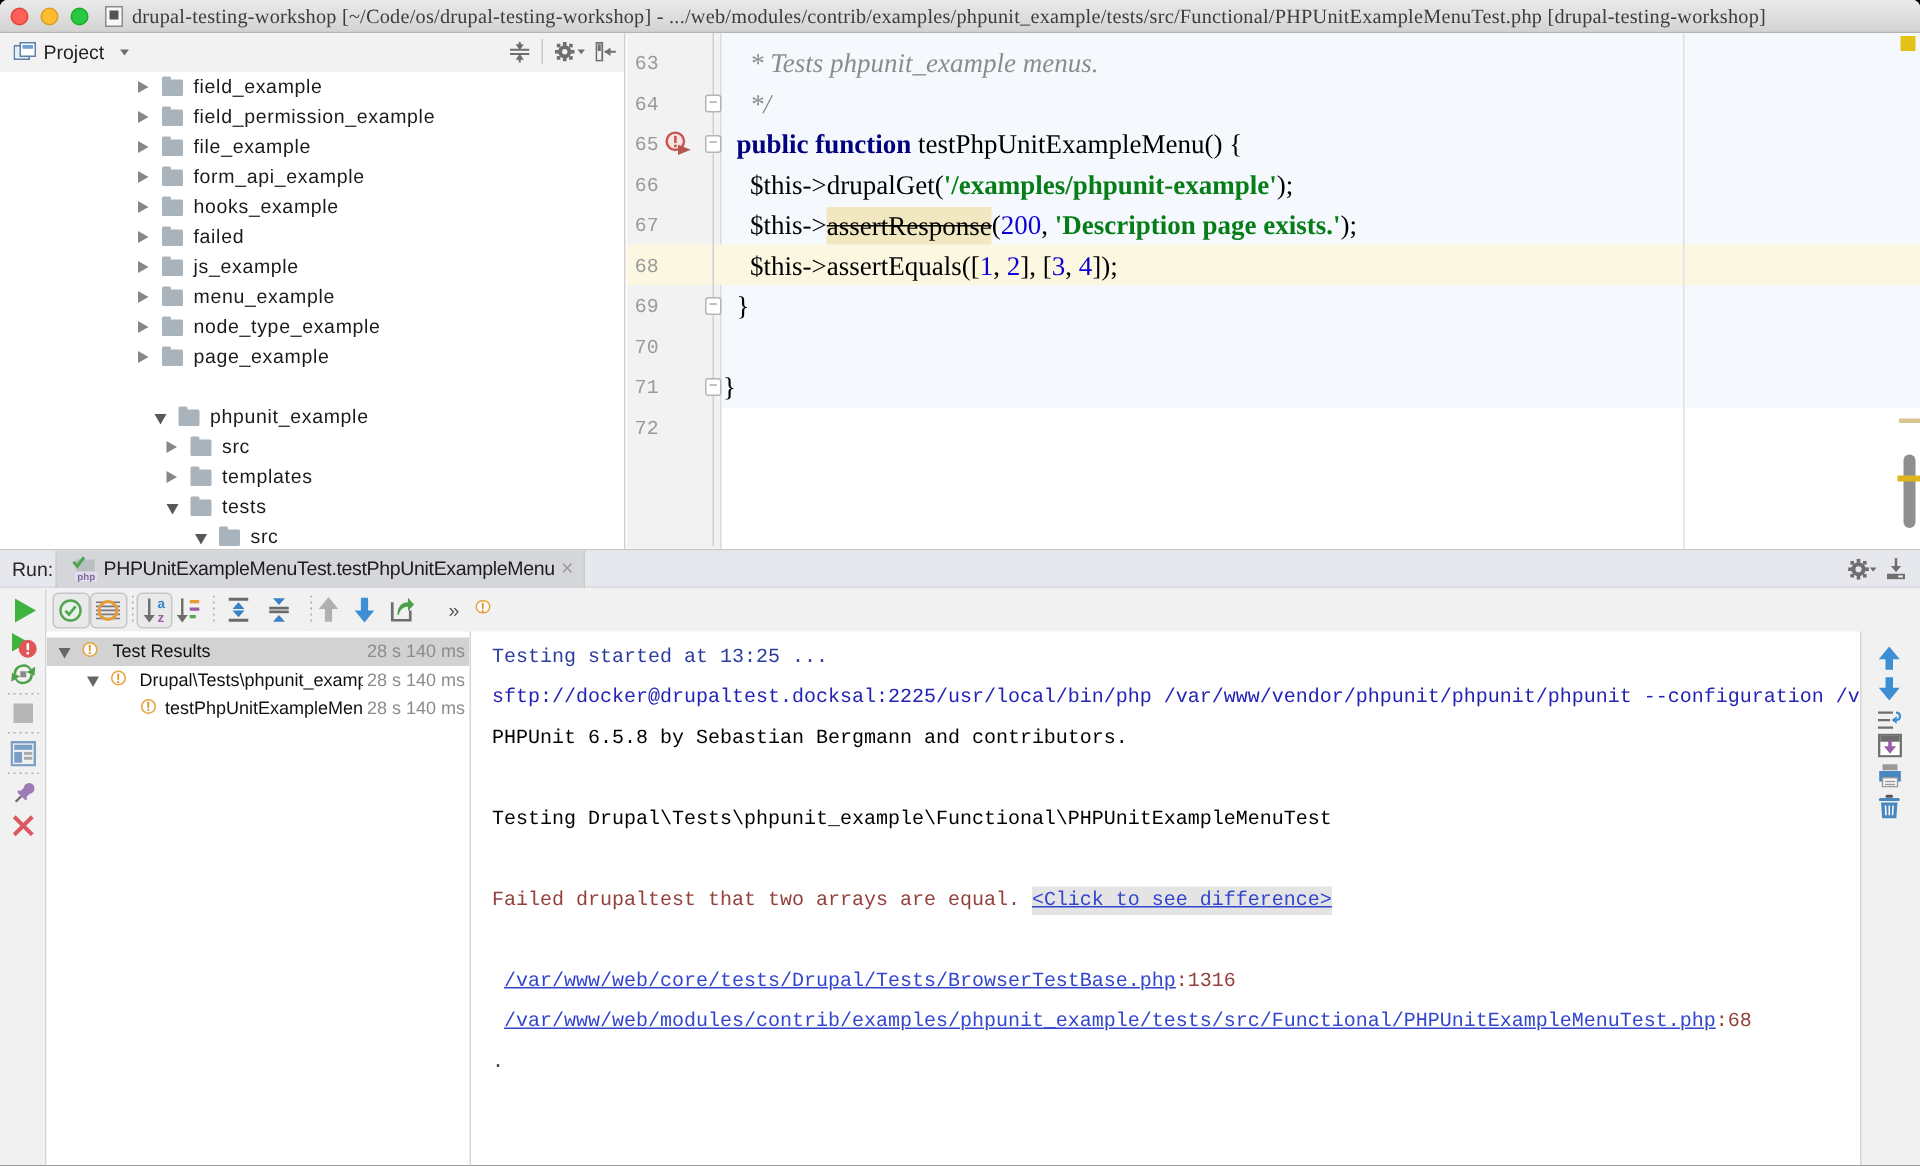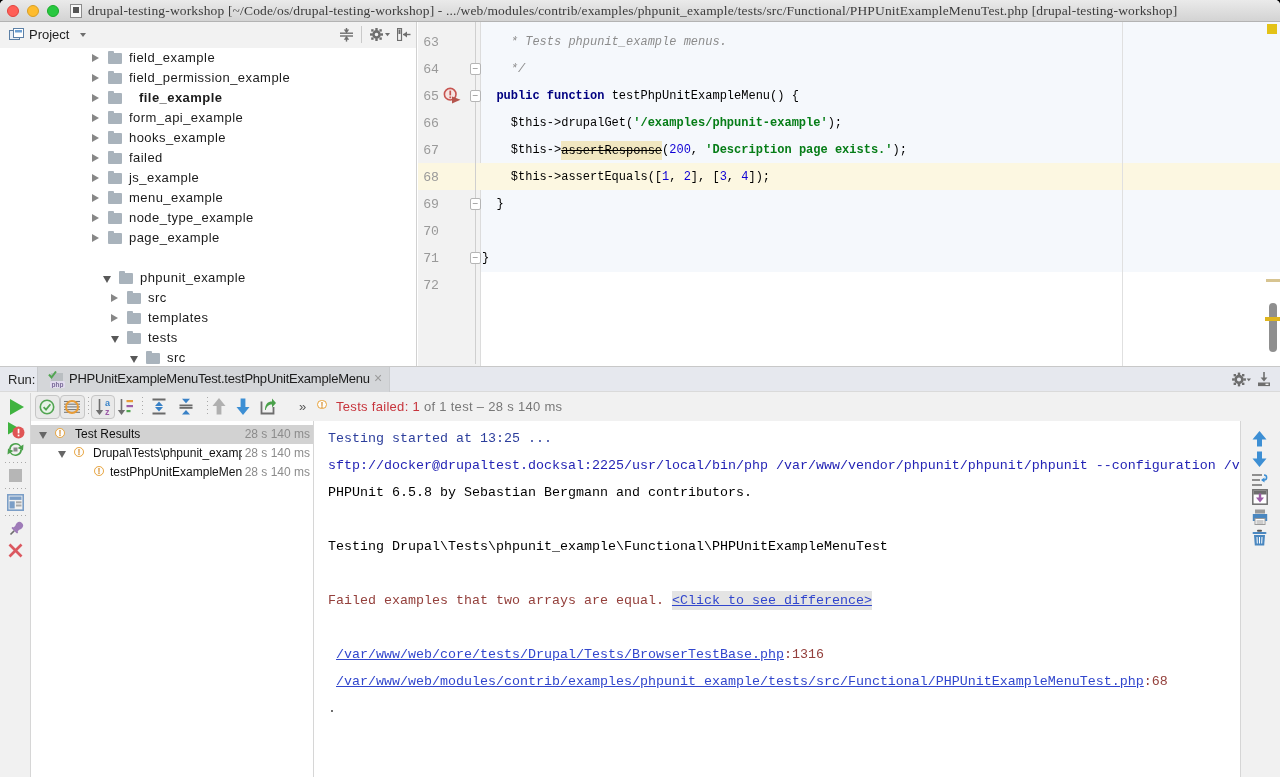--- a/index.html
+++ b/index.html
@@ -29,21 +29,21 @@
 .folder { position:absolute; top:5px; width:14px; height:11px; background:#a9b3bc; border-radius:1px; }
 .folder:before { content:""; position:absolute; left:0; top:-2px; width:6px; height:3px; background:#a9b3bc; border-radius:1px 1px 0 0; }
 
 
 #editor { position:absolute; left:418px; top:22px; width:862px; height:344px; background:#fff; overflow:hidden; }
 #ed-blue { position:absolute; left:63px; top:0; width:799px; height:250px; background:#f5f8fc; }
 #gutter { position:absolute; left:0; top:0; width:63px; height:344px; background:#f2f2f2; border-right:1px solid #dcdcdc; }
 #caretline { position:absolute; left:0; top:141px; width:862px; height:27px; background:#fcf7e1; }
 #lnums { position:absolute; left:0; top:7px; width:21px; font-family:"Liberation Mono",monospace; font-size:13.2px; line-height:27px; color:#9a9a9a; text-align:right; }
 #marginline { position:absolute; left:704px; top:0; width:1px; height:344px; background:#e0e0e0; }
-#code { position:absolute; left:64px; top:7px; font-family:Liberation Mono, monospace; font-size:12px; line-height:27px; color:#000; white-space:pre; }
+#code { position:absolute; left:64px; top:7px; font-family:Liberation Serif, serif; font-size:18px; line-height:27px; color:#000; white-space:pre; }
 .cmt { color:#8c8c8c; font-style:italic; }
 .kw { color:#000080; font-weight:bold; }
 .str { color:#067d17; font-weight:bold; }
 .num { color:#0e00d5; }
 .dep { text-decoration:line-through; background:#f1e7c1; padding:2.5px 0; }
 #foldline { position:absolute; left:57px; top:0; width:1px; height:342px; background:#cfcfcf; }
 .foldmark { position:absolute; left:52px; width:11px; height:12px; background:#fff; border:1px solid #b5b5b5; border-radius:2px; color:#8a8a8a; font-size:10px; line-height:10px; text-align:center; }
 
 
 #ed-thumb { position:absolute; left:851px; top:281px; width:8px; height:49px; background:#8f8f8f; border-radius:4px; }
@@ -150,21 +150,21 @@
           <span style="position:absolute;left:129px;">field_example</span>
         </div>
         <div class="trow" style="top:20px;left:0;width:416px;">
           <div class="tarrow closed" style="left:92px;"></div>
           <div class="folder" style="left:108px;"></div>
           <span style="position:absolute;left:129px;">field_permission_example</span>
         </div>
         <div class="trow" style="top:40px;left:0;width:416px;">
           <div class="tarrow closed" style="left:92px;"></div>
           <div class="folder" style="left:108px;"></div>
-          <span style="position:absolute;left:139px;font-weight:bold;">file_example</span>
+          <span style="position:absolute;left:129px;">file_example</span>
         </div>
         <div class="trow" style="top:60px;left:0;width:416px;">
           <div class="tarrow closed" style="left:92px;"></div>
           <div class="folder" style="left:108px;"></div>
           <span style="position:absolute;left:129px;">form_api_example</span>
         </div>
         <div class="trow" style="top:80px;left:0;width:416px;">
           <div class="tarrow closed" style="left:92px;"></div>
           <div class="folder" style="left:108px;"></div>
           <span style="position:absolute;left:129px;">hooks_example</span>
@@ -409,21 +409,20 @@
           <path d="M7 17 L13.5 9 L9.4 9 L9.4 0.5 L4.6 0.5 L4.6 9 L0.5 9 Z" fill="#3d8fd4"></path>
         </svg>
         <svg style="position:absolute;left:260px;top:5px" width="16" height="17" viewBox="0 0 16 17">
           <g>
             <path d="M1.5 3.5 L1.5 15.5 L13.5 15.5 L13.5 9" stroke="#6e6e6e" stroke-width="1.8" fill="none"></path>
             <path d="M5 12 C5 6 8 3.5 12 3.5 L12 0.5 L16 5 L12 9.5 L12 6.5 C9 6.5 6.8 8 5.8 12 Z" fill="#4aa14a"></path>
           </g>
         </svg>
         <div style="position:absolute;left:299px;top:0;height:28px;line-height:27px;font-size:13px;color:#555;">»</div>
         <div class="bang" style="left:317px;top:6.5px;"></div>
-        <div id="status-txt"><b>Tests failed: 1</b> of 1 test – 28 s 140 ms</div>
       </div>
   <div id="testtree">
         <div class="ttrow" style="top:4px;background:#d2d2d2;">
           <div class="tarrow open" style="left:8px;top:7px;border-top-color:#666;"></div>
           <div class="bang" style="left:24px;"></div>
           <span style="position:absolute;left:44px;">Test Results</span>
           <span class="ttdur">28 s 140 ms</span>
         </div>
         <div class="ttrow" style="top:23px;">
           <div class="tarrow open" style="left:27px;top:7px;border-top-color:#666;"></div>
@@ -437,21 +436,21 @@
           <span class="ttdur" style="background:#fff;padding-left:3px;">28 s 140 ms</span>
         </div>
       </div>
   <div id="console">
         <div id="con-pre"><span class="c-blue1">Testing started at 13:25 ...</span>
 <span class="c-blue2">sftp://docker@drupaltest.docksal:2225/usr/local/bin/php /var/www/vendor/phpunit/phpunit/phpunit --configuration /var/www/web/core/phpunit.xml.dist</span>
 PHPUnit 6.5.8 by Sebastian Bergmann and contributors.
 
 Testing Drupal\Tests\phpunit_example\Functional\PHPUnitExampleMenuTest
 
-<span class="c-red">Failed examples that two arrays are equal.</span> <span class="c-link c-linkbg">&lt;Click to see difference&gt;</span>
+<span class="c-red">Failed drupaltest that two arrays are equal.</span> <span class="c-link c-linkbg">&lt;Click to see difference&gt;</span>
 
  <span class="c-link">/var/www/web/core/tests/Drupal/Tests/BrowserTestBase.php</span><span class="c-red">:1316</span>
  <span class="c-link">/var/www/web/modules/contrib/examples/phpunit_example/tests/src/Functional/PHPUnitExampleMenuTest.php</span><span class="c-red">:68</span>
 <span style="color:#444">.</span></div>
       </div>
   <div id="rightcol">
         <svg class="ric" style="top:10px" width="15" height="16" viewBox="0 0 15 16">
           <path d="M7.5 0 L14.5 8.5 L10 8.5 L10 15.5 L5 15.5 L5 8.5 L0.5 8.5 Z" fill="#3d8fd4"></path>
         </svg>
         <svg class="ric" style="top:30px" width="15" height="16" viewBox="0 0 15 16">

